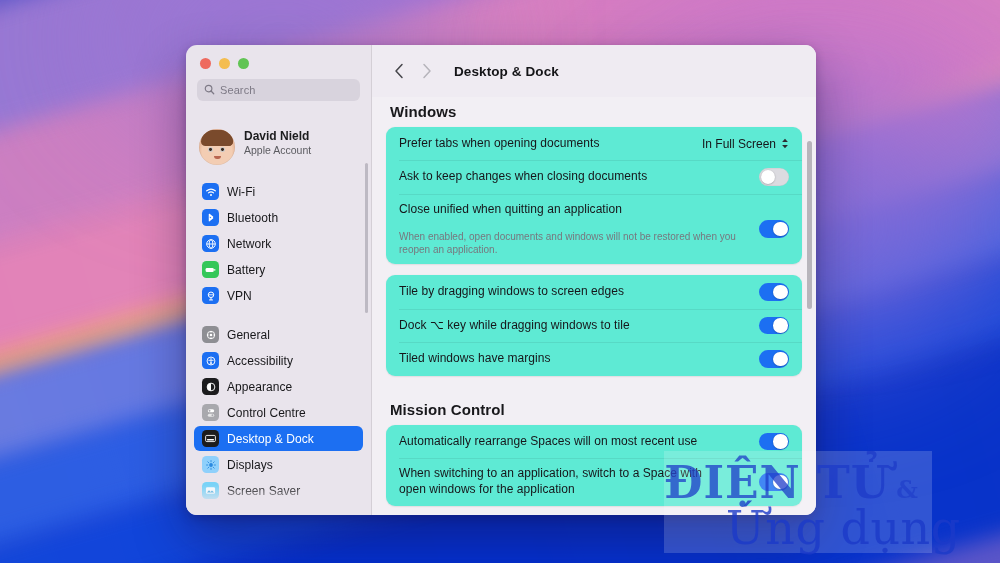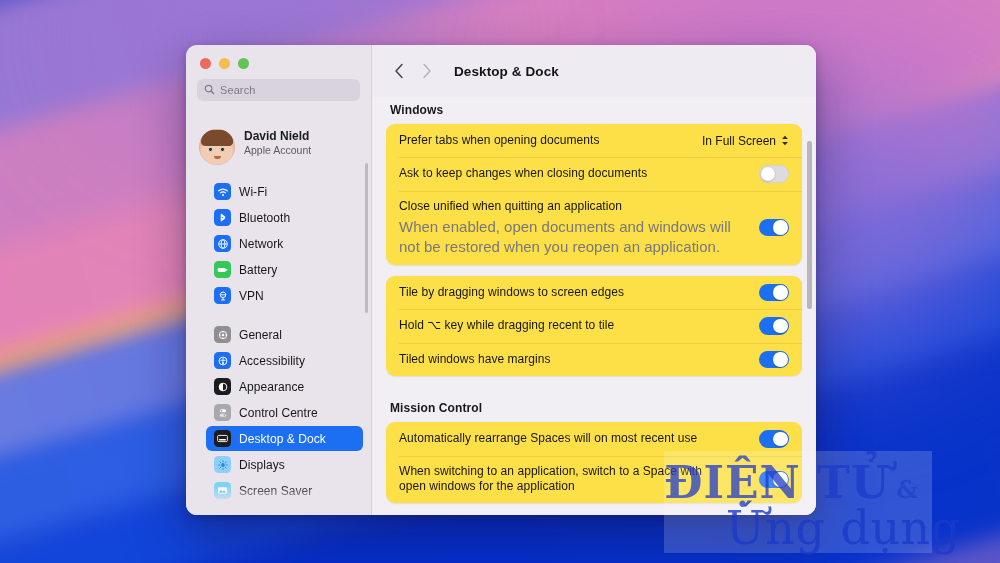--- a/index.html
+++ b/index.html
@@ -89,21 +89,21 @@
     position: absolute; top: 18px; width: 5px; height: 5px; border-radius: 50%;
     background: #fff; box-shadow: inset 0 0 0 1px rgba(0,0,0,.22);
   }
   .eye:after { content:""; position:absolute; left:1.4px; top:1.4px; width:2.3px; height:2.3px; background:#3a2a20; border-radius:50%; }
   .eye-l { left: 9px; } .eye-r { left: 21px; }
   .mouth { position:absolute; left: 15px; top: 27px; width: 7px; height: 3px; border-radius: 0 0 6px 6px; background:#b9654f; }
   .acct-text { min-width: 0; }
   .acct-name { font-size: 12px; font-weight: 700; color: #1c1c1e; line-height: 1.25; }
   .acct-sub  { font-size: 10.5px; color: #5b5b60; line-height: 1.3; }
 
-  .nav { padding: 4px 8px 0 20px; flex: 1 1 auto; overflow: hidden; }
+  .nav { padding: 4px 8px 0 8px; flex: 1 1 auto; overflow: hidden; }
   .nav-gap { height: 13px; }
   .nav-item {
     display: flex; align-items: center; gap: 8px;
     height: 25px; padding: 0 8px; border-radius: 6px;
     margin-bottom: 1px;
   }
   .nav-item.selected { background: #1c6ff2; }
   .nav-label { font-size: 12px; color: #17171a; letter-spacing: .05px; white-space: nowrap; }
   .nav-item.selected .nav-label { color: #fff; }
   .ic {
@@ -142,47 +142,47 @@
   .tb-title {
     font-size: 13.5px; font-weight: 700; color: #141417;
     margin-left: 12px; letter-spacing: .1px;
   }
   #scrollarea {
     flex: 1 1 auto; position: relative; overflow: hidden;
     background: #f2eff4;
     padding: 0 14px;
   }
   .sec-head {
-    font-size: 12px; font-weight: 700; color: #18181b;
+    font-size: 15px; font-weight: 700; color: #18181b;
     padding: 6px 4px 7px 4px; letter-spacing: .1px;
   }
   .sec-head.tall { padding-top: 14px; }
   .sec-desc {
     font-size: 10.5px; color: #73737a; line-height: 1.35;
     padding: 0 4px 9px 4px; max-width: 400px;
   }
   .card {
-    background: #fde047; border-radius: 9px; overflow: hidden;
+    background: #5eead4; border-radius: 9px; overflow: hidden;
     box-shadow: 0 .5px 1.5px rgba(0,0,0,.08);
     margin-bottom: 11px;
   }
   .row {
     display: flex; align-items: center; justify-content: space-between;
     gap: 10px; padding: 8px 13px; min-height: 33px;
     position: relative;
   }
   .row + .row:before {
     content: ""; position: absolute; left: 13px; right: 0; top: 0;
     height: 1px; background: rgba(0,0,0,.07);
   }
   .row-main { min-width: 0; }
   .row-label { font-size: 12px; color: #16161a; line-height: 1.3; letter-spacing: .05px; }
   .row-sub {
-    font-size: 15px; color: #77777e; line-height: 1.32;
-    margin-top: 3px; max-width: 345px;
+    font-size: 10px; color: #77777e; line-height: 1.32;
+    margin-top: 13px; max-width: 345px;
   }
   .popup {
     display: flex; align-items: center; gap: 5px;
     font-size: 12px; color: #16161a; white-space: nowrap;
   }
   .chev { display: flex; flex-direction: column; gap: 1px; color: #2b2b30; }
   .toggle {
     width: 30px; height: 17.5px; border-radius: 10px; flex: 0 0 auto;
     position: relative; transition: none;
   }
@@ -488,21 +488,21 @@
           <div class="row">
             <div class="row-main">
               <div class="row-label">Tile by dragging windows to screen edges</div>
             </div>
             <div class="toggle on">
               <div class="knob"></div>
             </div>
           </div>
           <div class="row">
             <div class="row-main">
-              <div class="row-label">Hold ⌥ key while dragging recent to tile</div>
+              <div class="row-label">Dock ⌥ key while dragging windows to tile</div>
             </div>
             <div class="toggle on">
               <div class="knob"></div>
             </div>
           </div>
           <div class="row">
             <div class="row-main">
               <div class="row-label">Tiled windows have margins</div>
             </div>
             <div class="toggle on">

